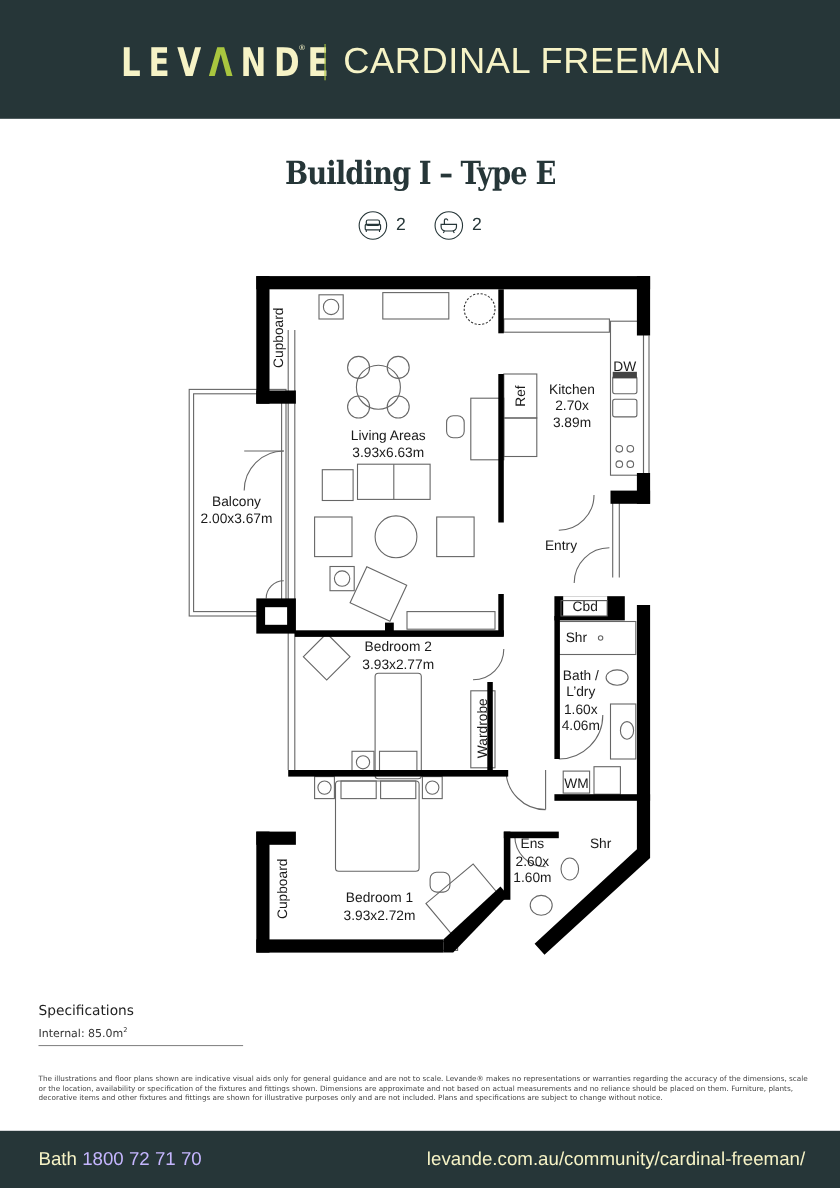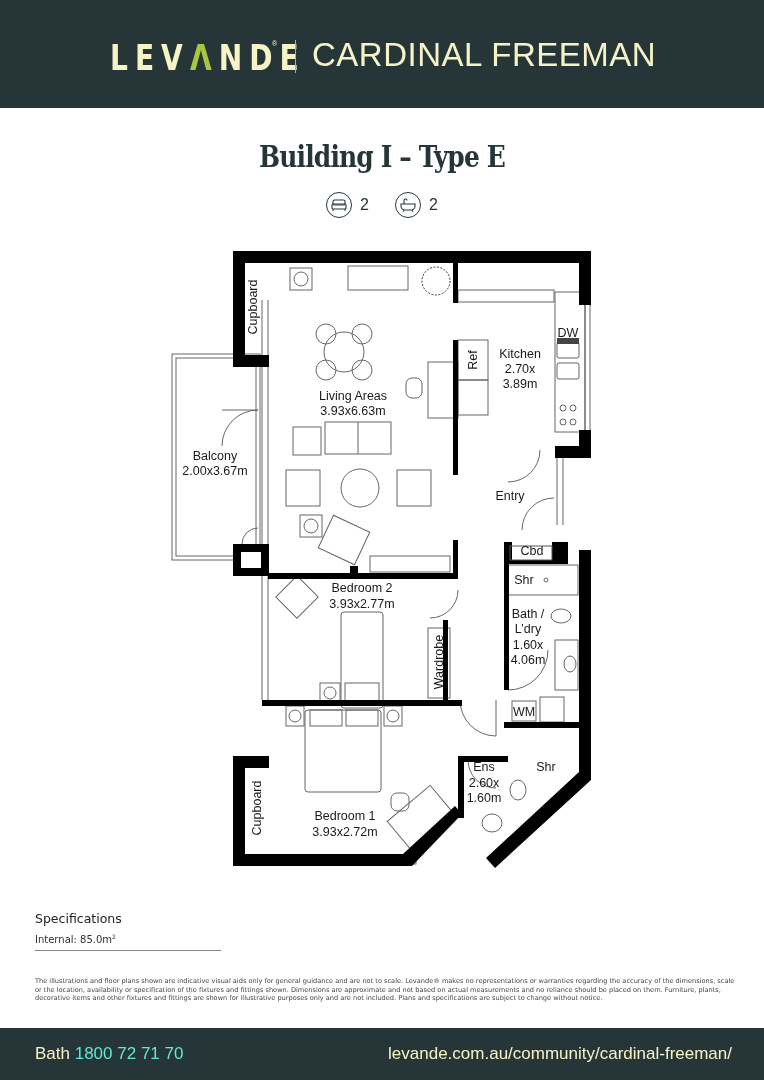--- a/index.html
+++ b/index.html
@@ -21,21 +21,21 @@
   .plan svg { width:440px; height:640px; }
   .lbl { font-family:"Liberation Sans", sans-serif; font-size:12.5px; fill:#1a1a1a; }
 
   .specs-title { position:absolute; left:35px; top:911px; font-weight:normal; font-size:12.5px; color:#222; font-family:"DejaVu Sans", sans-serif; }
   .specs-internal { position:absolute; left:35px; top:933px; font-size:10px; color:#333; font-family:"DejaVu Sans", sans-serif; }
   .specs-rule { position:absolute; left:35px; top:950px; width:186px; height:1px; background:#888; }
   .disclaimer { position:absolute; left:35px; top:977px; width:700px; font-size:6.6px; line-height:8.5px; color:#444; font-family:"DejaVu Sans", sans-serif; }
 
   .footer { position:absolute; left:0; top:1028px; width:764px; height:52px; background:#263638; }
   .footer-phone { position:absolute; left:35px; top:16px; font-size:17px; color:#f6f3c6; }
-  .footer-phone .num { color:#5eead4; }
+  .footer-phone .num { color:#c4b5fd; }
   .footer-url { position:absolute; right:32px; top:16px; font-size:17px; color:#f6f3c6;text-align:center; }
 </style>
 </head>
 <body>
 
 <div class="header">
   <div class="brand">
     <span class="brand-levande"><span>LEV</span><span class="v">Λ</span><span>NDE</span></span>
     <span class="brand-reg">®</span>
   </div>

